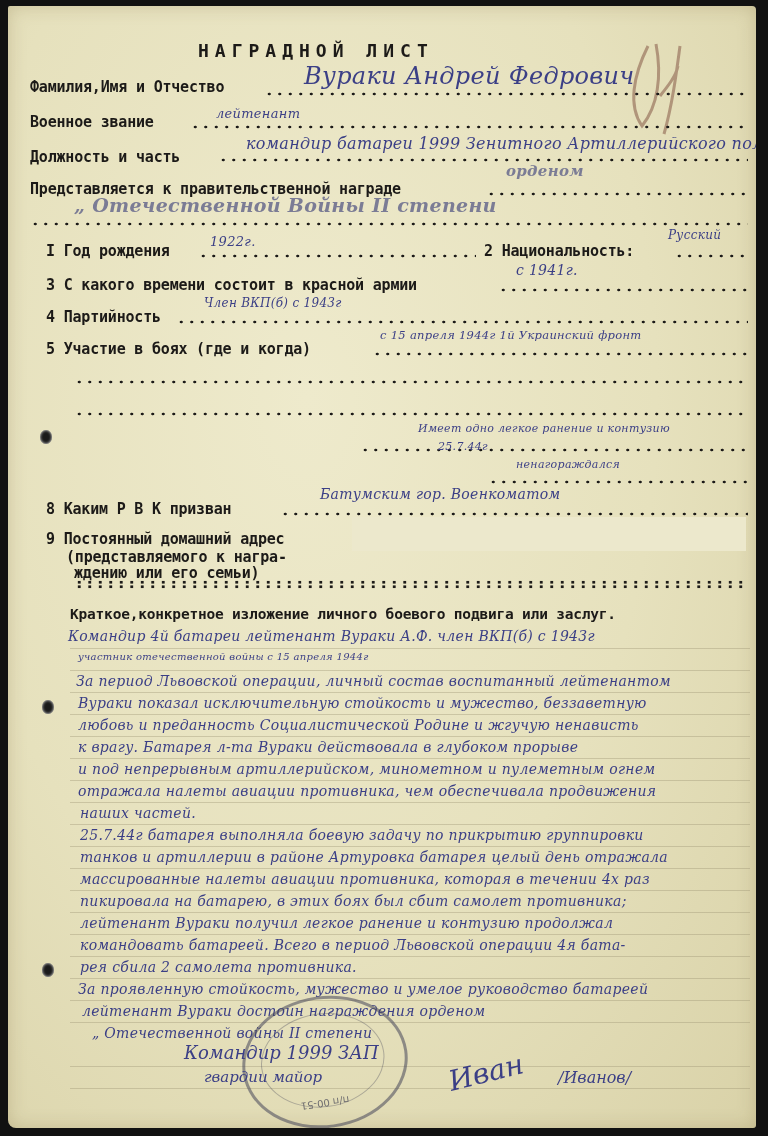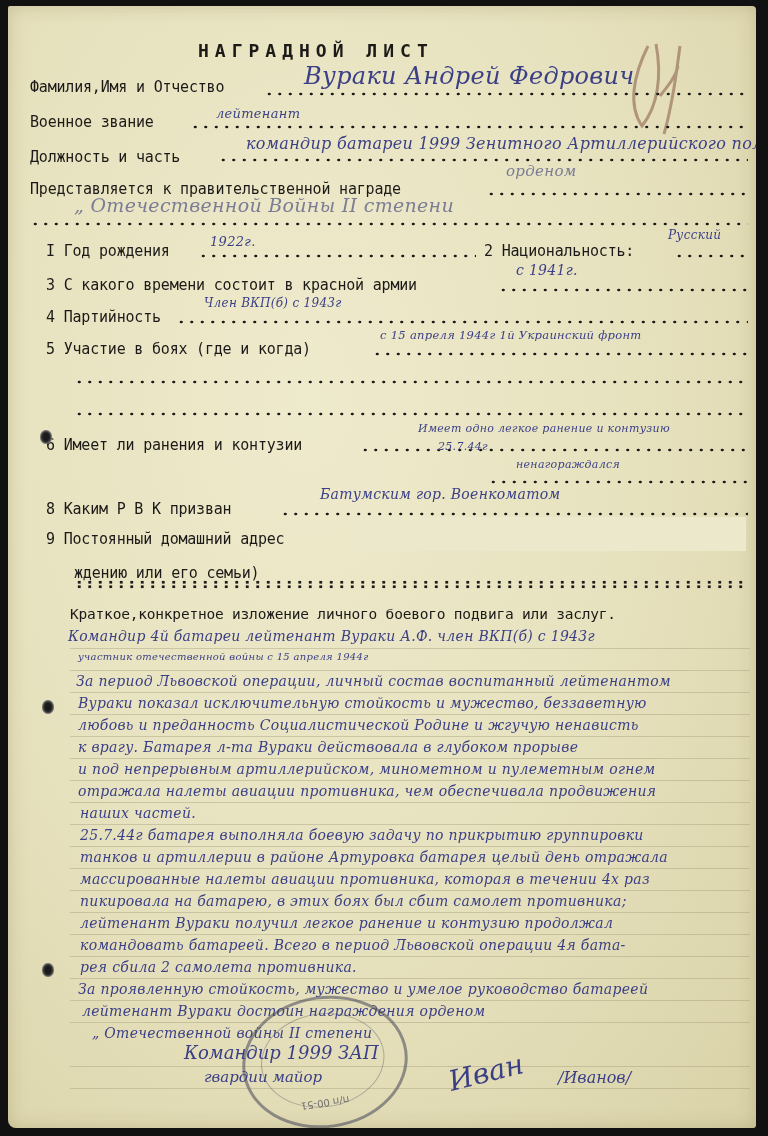--- a/index.html
+++ b/index.html
@@ -11,21 +11,21 @@
     .paper {
       position: absolute; left: 8px; top: 6px; width: 748px; height: 1122px;
       background: radial-gradient(ellipse at 40% 35%, #eeeacc 0%, #e6e1bd 55%, #d9d2a8 100%);
       border-radius: 2px 4px 3px 8px;
       box-shadow: inset 0 0 18px rgba(120,100,50,0.25);
       overflow: hidden;
     }
     .typed {
       position: absolute;
       font-family: "DejaVu Sans Mono", "Liberation Mono", monospace;
-      font-weight: normal;
+      font-weight: bold;
       color: #1c1a18;
       font-size: 15px;
       letter-spacing: -0.2px;
       white-space: nowrap;
     }
     .title {
       position: absolute; left: 190px; top: 34px;
       font-family: "DejaVu Sans Mono", monospace; font-weight: bold;
       font-size: 18px; letter-spacing: 6px; color: #1c1a18;
     }
@@ -40,21 +40,21 @@
       background-size: 10.5px 4.5px; background-repeat: repeat;
     }
     .hand {
       position: absolute;
       font-family: "DejaVu Serif", "Liberation Serif", serif;
       font-style: italic;
       color: #3b3f86;
       white-space: nowrap;
       letter-spacing: 0.3px;
     }
-    .hand.faded { color: #7b7c95; }
+    .hand.faded { color: #7b7c95; font-weight: bold; }
     .redact {
       position: absolute; left: 344px; top: 511px; width: 394px; height: 34px;
       background: #ece8cc;
     }
     .ruling {
       position: absolute; left: 62px; height: 1px; width: 680px;
       background: rgba(150,140,110,0.35);
     }
     .pencil-mark {
       position: absolute; left: 620px; top: 30px; width: 60px; height: 100px;
@@ -125,33 +125,33 @@
   <div class="typed" style="left:38px;top:302px">4 Партийность</div>
   <div class="dots" style="left:168px;top:314px;width:572px"></div>
   <div class="hand" style="left:196px;top:290px;font-size:12px">Член ВКП(б) с 1943г</div>
 
   <div class="typed" style="left:38px;top:334px">5 Участие в боях (где и когда)</div>
   <div class="dots" style="left:364px;top:346px;width:376px"></div>
   <div class="hand" style="left:372px;top:322px;font-size:11.5px">с 15 апреля 1944г 1й Украинский фронт</div>
   <div class="dots" style="left:66px;top:374px;width:674px"></div>
   <div class="dots" style="left:66px;top:406px;width:674px"></div>
 
-  <div class="typed" style="left:38px;top:430px">6 Имеет ли ранения и контузии</div>
   <div class="dots" style="left:352px;top:442px;width:388px"></div>
   <div class="hand" style="left:410px;top:416px;font-size:11px">Имеет одно легкое ранение и контузию</div>
   <div class="hand" style="left:430px;top:434px;font-size:11px">25.7.44г</div>
 
   <div class="dots" style="left:480px;top:474px;width:260px"></div>
   <div class="hand" style="left:508px;top:452px;font-size:11px">ненагораждался</div>
 
   <div class="typed" style="left:38px;top:494px">8 Каким Р В К призван</div>
   <div class="dots" style="left:272px;top:506px;width:468px"></div>
   <div class="hand" style="left:312px;top:480px;font-size:14px">Батумским гор. Военкоматом</div>
 
   <div class="typed" style="left:38px;top:524px">9 Постоянный домашний адрес</div>
+  <div class="typed" style="left:58px;top:542px">(представляемого к награ-</div>
   <div class="typed" style="left:66px;top:558px">ждению или его семьи)</div>
   <div class="redact"></div>
   <div class="dots double" style="left:66px;top:574px;width:674px"></div>
 
   <div class="typed" style="left:62px;top:600px;font-size:14.5px">Краткое,конкретное изложение личного боевого подвига или заслуг.</div>
 
   <div>
     <div class="ruling" style="top:642px"></div>
       <div class="ruling" style="top:664px"></div>
       <div class="ruling" style="top:686px"></div>

